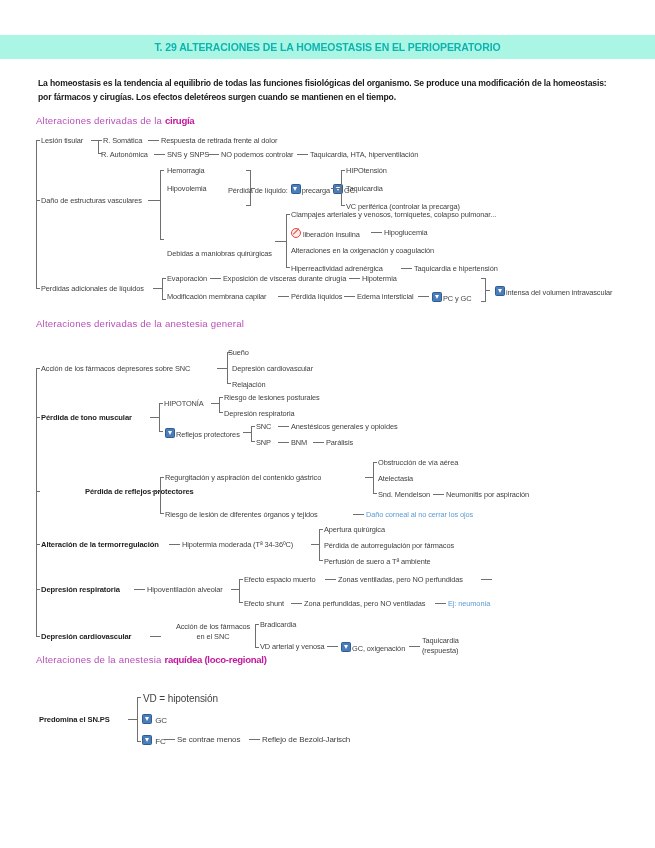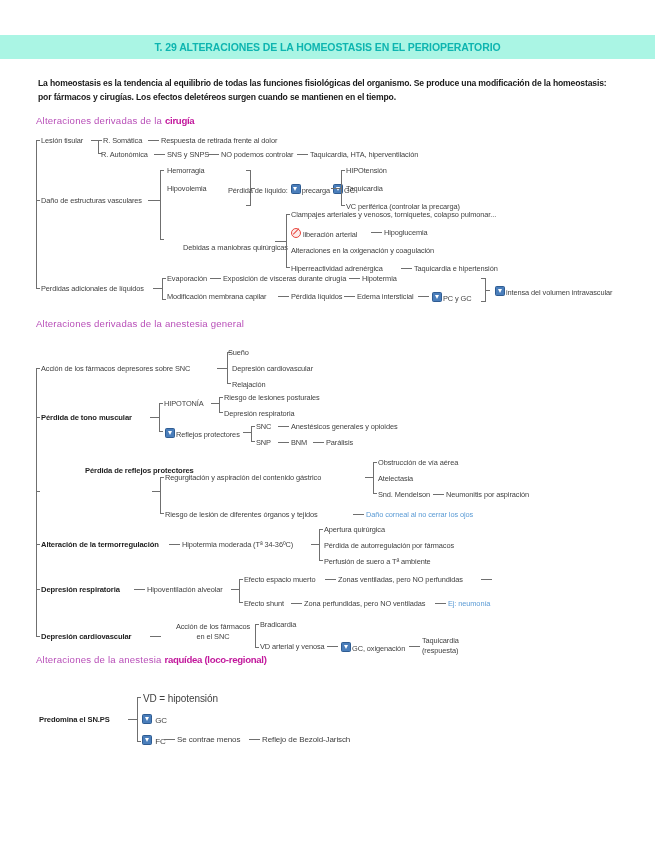--- a/index.html
+++ b/index.html
@@ -123,25 +123,25 @@
   <div class="node" style="left:228px;top:184px;"><span>Pérdida de líquido:</span>
     <span class="ico-down"></span><span>precarga</span>
     <span class="ico-down"></span><span>GC</span>
   </div>
   <div class="dash" style="left:331px;top:188px;width:10px;"></div>
   <div class="brk" style="left:341px;top:170px;height:36px;"></div>
   <div class="node" style="left:346px;top:166px;">HIPOtensión</div>
   <div class="node" style="left:346px;top:184px;">Taquicardia</div>
   <div class="node" style="left:346px;top:202px;">VC periférica (controlar la precarga)</div>
 
-  <div class="node" style="left:167px;top:243px;margin-left:16px;">Debidas a maniobras quirúrgicas</div>
+  <div class="node" style="left:167px;top:249px;">Debidas a maniobras quirúrgicas</div>
   <div class="dash" style="left:275px;top:241px;width:11px;"></div>
   <div class="brk" style="left:286px;top:214px;height:54px;"></div>
   <div class="node" style="left:291px;top:210px;">Clampajes arteriales y venosos, torniquetes, colapso pulmonar...</div>
-  <div class="node" style="left:291px;top:228px;"><span class="ico-ban"></span><span>liberación arterial</span></div>
+  <div class="node" style="left:291px;top:228px;"><span class="ico-ban"></span><span>liberación insulina</span></div>
   <div class="dash" style="left:371px;top:232px;width:11px;"></div>
   <div class="node" style="left:384px;top:228px;">Hipoglucemia</div>
   <div class="node" style="left:291px;top:246px;">Alteraciones en la oxigenación y coagulación</div>
   <div class="node" style="left:291px;top:264px;">Hiperreactividad adrenérgica</div>
   <div class="dash" style="left:401px;top:268px;width:11px;"></div>
   <div class="node" style="left:414px;top:264px;">Taquicardia e hipertensión</div>
 
   <div class="node" style="left:41px;top:284px;">Perdidas adicionales de líquidos</div>
   <div class="dash" style="left:153px;top:288px;width:9px;"></div>
   <div class="brk" style="left:162px;top:278px;height:22px;"></div>
@@ -191,21 +191,21 @@
   <div class="brk" style="left:251px;top:426px;height:16px;"></div>
   <div class="node" style="left:256px;top:422px;">SNC</div>
   <div class="dash" style="left:278px;top:426px;width:11px;"></div>
   <div class="node" style="left:291px;top:422px;">Anestésicos generales y opioides</div>
   <div class="node" style="left:256px;top:438px;">SNP</div>
   <div class="dash" style="left:278px;top:442px;width:11px;"></div>
   <div class="node" style="left:291px;top:438px;">BNM</div>
   <div class="dash" style="left:313px;top:442px;width:11px;"></div>
   <div class="node" style="left:326px;top:438px;">Parálisis</div>
 
-  <div class="node b" style="left:41px;top:466px;padding-left:44px;">Pérdida de reflejos protectores</div>
+  <div class="node b" style="left:41px;top:487px;padding-left:44px;">Pérdida de reflejos protectores</div>
   <div class="dash" style="left:152px;top:491px;width:8px;"></div>
   <div class="brk" style="left:160px;top:477px;height:37px;"></div>
   <div class="node" style="left:165px;top:473px;">Regurgitación y aspiración del contenido gástrico</div>
   <div class="dash" style="left:365px;top:477px;width:8px;"></div>
   <div class="brk" style="left:373px;top:462px;height:32px;"></div>
   <div class="node" style="left:378px;top:458px;">Obstrucción de vía aérea</div>
   <div class="node" style="left:378px;top:474px;">Atelectasia</div>
   <div class="node" style="left:378px;top:490px;">Snd. Mendelson</div>
   <div class="dash" style="left:433px;top:494px;width:11px;"></div>
   <div class="node" style="left:446px;top:490px;">Neumonitis por aspiración</div>

